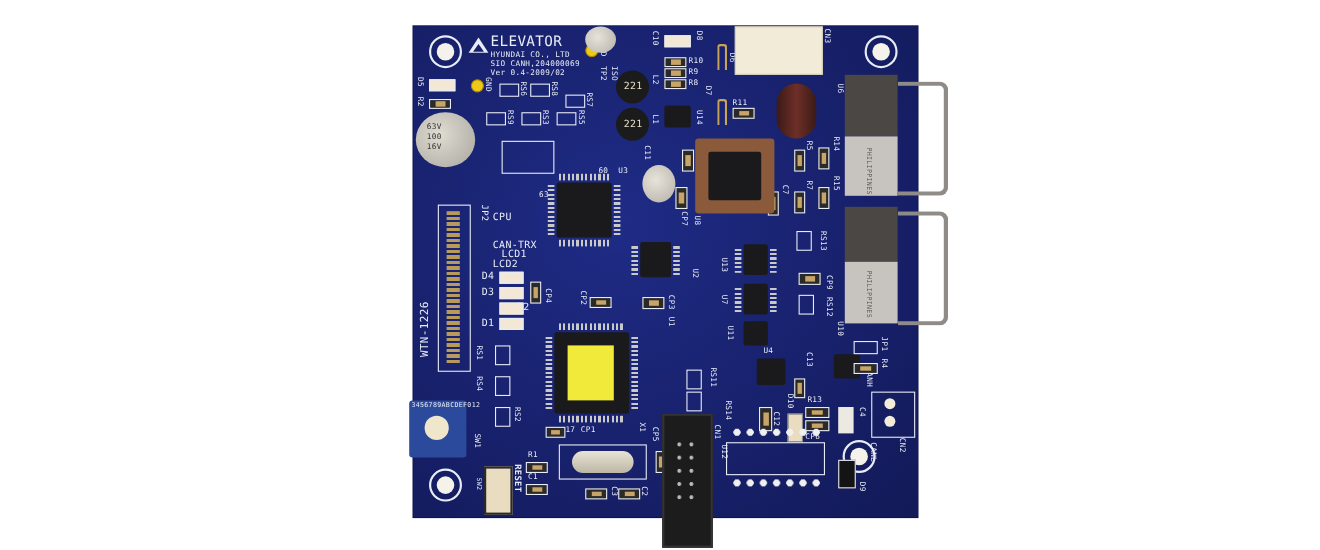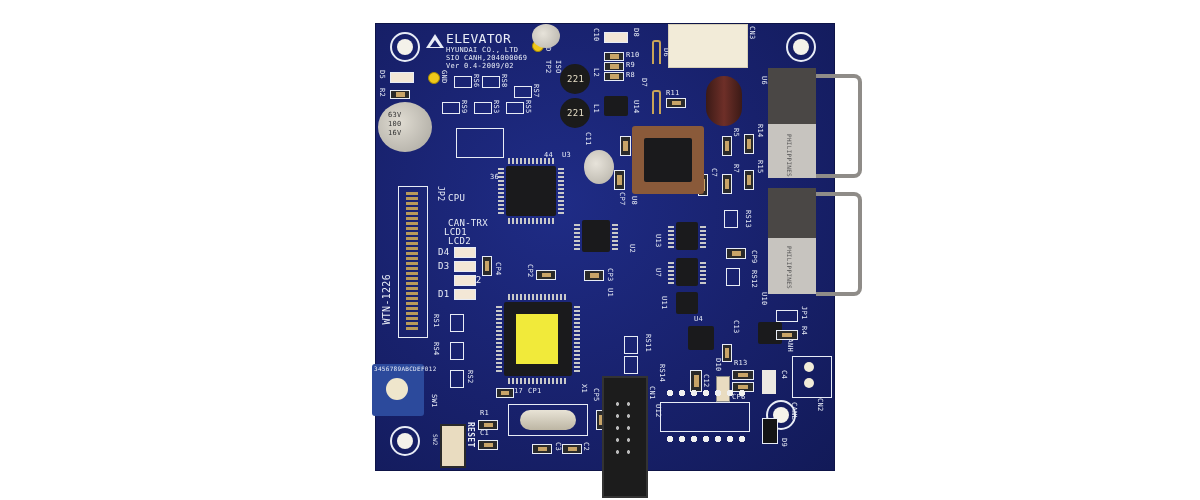--- a/index.html
+++ b/index.html
@@ -141,31 +141,31 @@
     <div class="smd" style="left:238px;top:146px;width:9px;height:18px;"></div>
     <div class="silk v" style="left:242px;top:168px;font-size:7px;">CP7</div>
     <div class="smd" style="left:244px;top:112px;width:9px;height:18px;"></div>
 
     <div class="chip" style="left:130px;top:142px;width:50px;height:50px;"></div>
     <div class="pins-h" style="left:132px;top:134px;width:46px;height:6px;"></div>
     <div class="pins-h" style="left:132px;top:194px;width:46px;height:6px;"></div>
     <div class="pins-v" style="left:122px;top:144px;width:6px;height:46px;"></div>
     <div class="pins-v" style="left:182px;top:144px;width:6px;height:46px;"></div>
     <div class="silk" style="left:186px;top:128px;font-size:7px;">U3</div>
-    <div class="silk" style="left:168px;top:128px;font-size:7px;">44</div>
-    <div class="silk" style="left:114px;top:150px;font-size:7px;">36</div>
+    <div class="silk" style="left:168px;top:128px;font-size:7px;">60</div>
+    <div class="silk" style="left:114px;top:150px;font-size:7px;">63</div>
 
     <div class="outline" style="left:22px;top:162px;width:28px;height:150px;"></div>
     <div class="abs" style="left:30px;top:168px;width:12px;height:138px;background:repeating-linear-gradient(0deg,#b89a5a 0 3px,transparent 3px 5px);"></div>
     <div class="silk v" style="left:60px;top:162px;font-size:8px;">JP2</div>
     <div class="silk v" style="left:6px;top:250px;font-size:10px;transform:rotate(180deg);">WTN-1226</div>
 
     <div class="silk" style="left:72px;top:170px;">CPU</div>
     <div class="silk" style="left:72px;top:195px;">CAN-TRX</div>
-    <div class="silk" style="left:68px;top:204px;">LCD1</div>
+    <div class="silk" style="left:80px;top:204px;">LCD1</div>
     <div class="silk" style="left:72px;top:213px;">LCD2</div>
     <div class="silk" style="left:62px;top:224px;">D4</div>
     <div class="led" style="left:78px;top:223px;width:20px;height:9px;"></div>
     <div class="silk" style="left:62px;top:238px;">D3</div>
     <div class="led" style="left:78px;top:237px;width:20px;height:9px;"></div>
     <div class="silk" style="left:62px;top:252px;padding-left:32px;">D2</div>
     <div class="led" style="left:78px;top:251px;width:20px;height:9px;"></div>
     <div class="silk" style="left:62px;top:266px;">D1</div>
     <div class="led" style="left:78px;top:265px;width:20px;height:9px;"></div>
 

